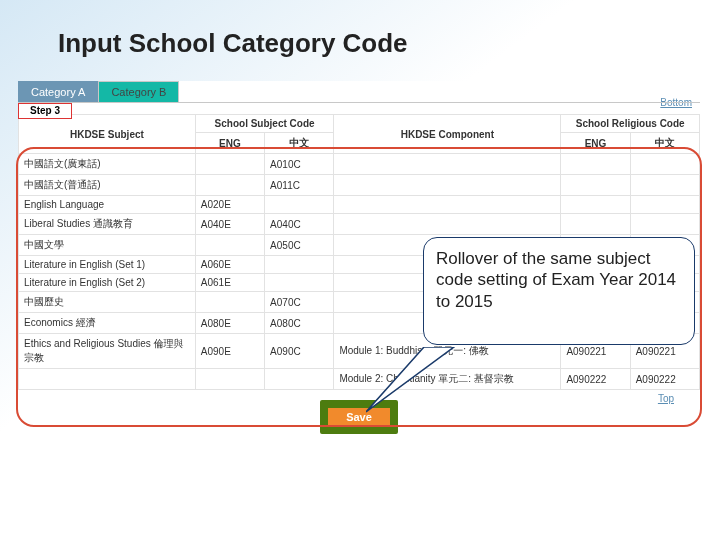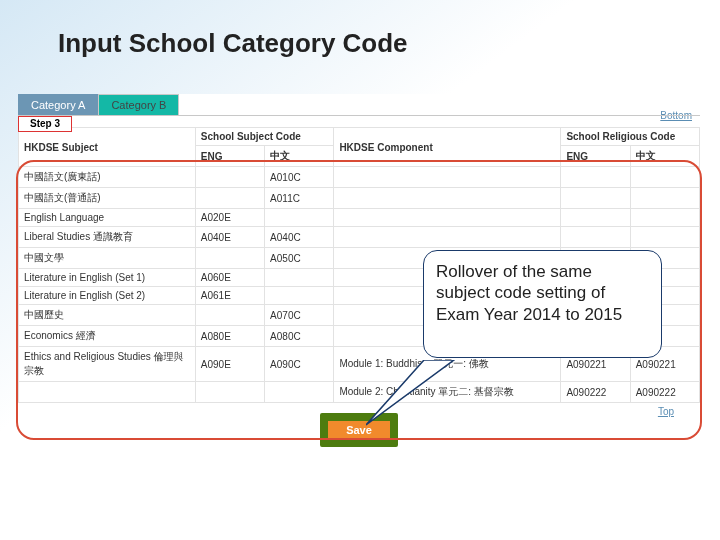--- a/index.html
+++ b/index.html
@@ -14,21 +14,21 @@
     overflow: hidden;
   }
   .slide-title {
     font-size: 26px;
     font-weight: bold;
     color: #222;
     padding: 28px 0 18px 58px;
   }
   .panel {
     background: #fff;
-    margin: 17px 18px 0 18px;
+    margin: 4px 18px 0 18px;
     position: relative;
     width: 682px;
   }
   .tabs { display: flex; }
   .tab {
     padding: 4px 12px;
     font-size: 11px;
     border: 1px solid #c8c8c8;
     border-bottom: none;
     background: #14b8a6;
@@ -54,21 +54,21 @@
     font-size: 10px;
   }
   table.grid th, table.grid td {
     border: 1px solid #e2e2e2;
     padding: 3px 5px;
     text-align: left;
     background: #fff;
   }
   table.grid th {
     font-weight: bold;
-    text-align: left;
+    text-align: center;
     background: #fff;
     color: #333;
   }
   .step3 {
     position: absolute;
     left: 0; top: 0;
     width: 54px;
     height: 16px;
     border: 1.5px solid #d33;
     color: #000; font-weight: bold;
@@ -83,21 +83,21 @@
     pointer-events: none;
     border: 2px solid #d94b35;
     border-radius: 18px;
     left: -2px; top: 44px;
     width: 686px; height: 280px;
     z-index: 2;
   }
   .callout {
     position: absolute;
     left: 405px; top: 156px;
-    width: 239px; height: 108px;
+    width: 272px; height: 108px;
     border: 1.5px solid #1a3a6a;
     border-radius: 14px;
     background: #fff;
     padding: 10px 12px;
     font-size: 17px;
     line-height: 1.25;
     color: #222;
     z-index: 5;
   }
   .callout-tail {

